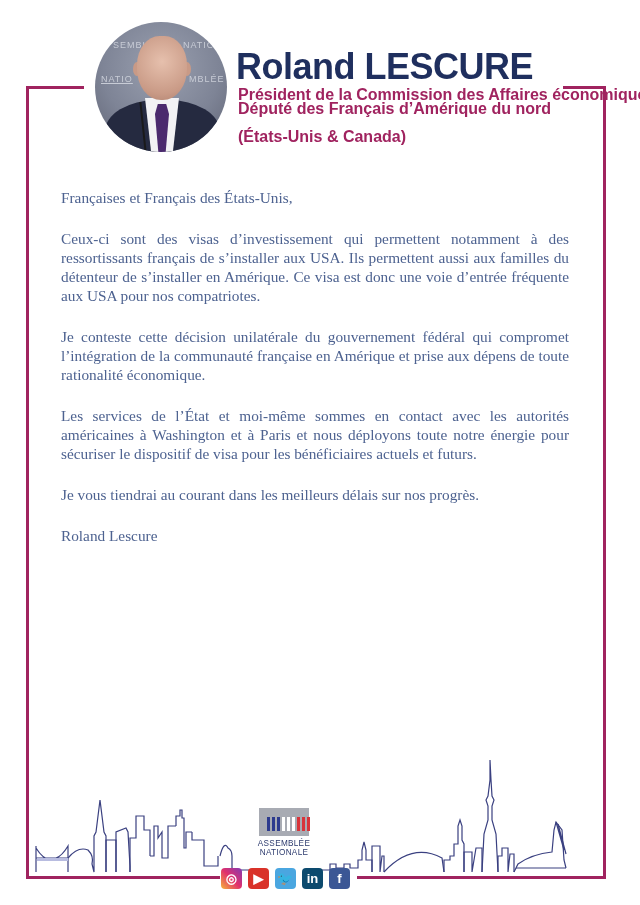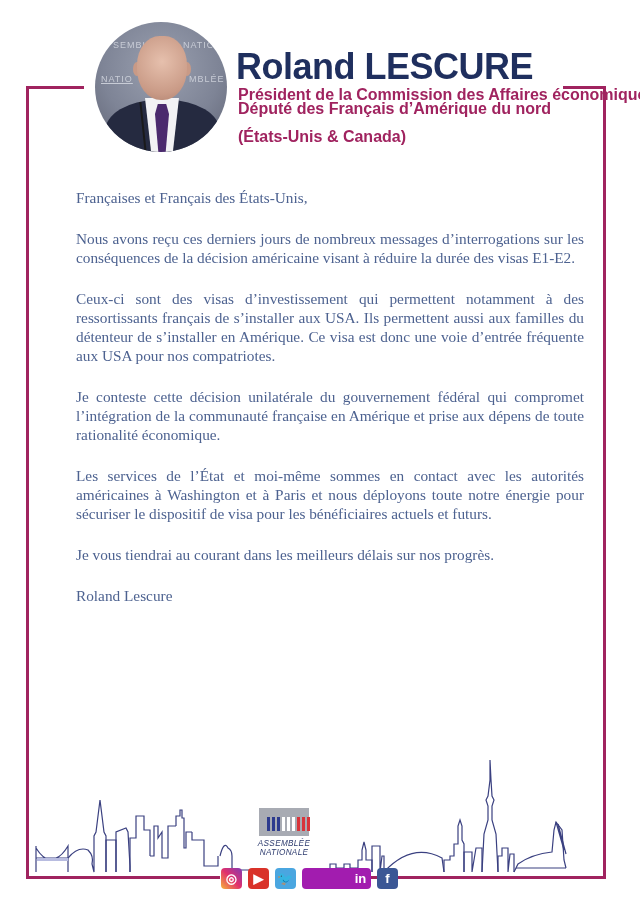--- a/index.html
+++ b/index.html
@@ -22,42 +22,42 @@
   .avatar .suit { position: absolute; left: 10px; top: 78px; width: 115px; height: 70px; border-radius: 45% 45% 0 0; background: #252a40; }
   .avatar .shirt { position: absolute; left: 50px; top: 76px; width: 34px; height: 60px; background: #f2f2f4; clip-path: polygon(0 0,100% 0,80% 100%,20% 100%); }
   .avatar .tie { position: absolute; left: 60px; top: 82px; width: 14px; height: 50px; background: #4b2a6e; clip-path: polygon(20% 0,80% 0,100% 20%,75% 100%,25% 100%,0 20%); }
   .avatar .lanyard { position: absolute; left: 47px; top: 80px; width: 2px; height: 50px; background: #1a1a1a; transform: rotate(-6deg); }
 
   .name { position: absolute; left: 236px; top: 46px; font-family: "Liberation Sans", sans-serif; font-weight: bold;
     font-size: 36px; color: #1f2f5e; letter-spacing: -0.5px; margin: 0; white-space: nowrap; }
   .subtitle { position: absolute; left: 238px; font-family: "Liberation Sans", sans-serif; font-size: 16px; color: #a0235f; white-space: nowrap; margin: 0; font-weight: 600; }
   .sub1 { top: 86px; } .sub2 { top: 100px; } .sub3 { top: 128px; }
 
-  .letter { position: absolute; left: 76px; top: 188px; width: 508px; font-family: "Liberation Serif", serif; font-size: 15.3px;
+  .letter { position: absolute; left: 61px; top: 188px; width: 508px; font-family: "Liberation Serif", serif; font-size: 15.3px;
     line-height: 19px; color: #4d6290; }
   .letter p { margin: 0 0 22px 0; text-align: justify; }
   .letter p.left { text-align: left; }
 
   .skyline { position: absolute; left: 32px; top: 760px; width: 570px; height: 115px; }
 
-  .an-logo { position: absolute; left: 257px; top: 808px; width: 54px; height: 52px; font-style: italic; }
+  .an-logo { position: absolute; left: 257px; top: 808px; width: 54px; height: 52px; }
   .an-logo .roof { position: absolute; left: 2px; top: 0; width: 50px; height: 28px; background: #a8abb3; }
   .an-logo .bars { position: absolute; left: 8px; top: 9px; display: flex; gap: 2px; }
   .an-logo .bar { width: 3px; height: 14px; }
   .an-logo .label { position: absolute; left: 0; width: 54px; text-align: center; font-family: "Liberation Sans", sans-serif;
     font-size: 8.2px; color: #2d3b6e; letter-spacing: 0.3px; line-height: 9px; }
   .an-logo .l1 { top: 31px; } .an-logo .l2 { top: 40px; }
 
   .social { position: absolute; top: 868px; left: 221px; display: flex; gap: 6px; }
   .social .ico { width: 21px; height: 21px; border-radius: 4px; display: flex; align-items: center; justify-content: center;
     font-family: "Liberation Sans", sans-serif; font-weight: bold; color: #ffffff; font-size: 13px; }
   .ico-instagram { background: linear-gradient(45deg, #f6b43a 0%, #e1306c 50%, #833ab4 100%); }
   .ico-youtube { background: #d93229; }
   .ico-twitter { background: #4aa6e0; }
-  .ico-linkedin { background: #a21caf; padding-left: 48px; }
+  .ico-linkedin { background: #0c4a6e; }
   .ico-facebook { background: #3b5795; }
 </style>
 </head>
 <body>
 
 <div>
   <div class="frame-left"></div>
   <div class="frame-right"></div>
   <div class="frame-top-left"></div>
   <div class="frame-top-right"></div>
@@ -79,21 +79,20 @@
   <div class="head"></div>
 </div>
 
 <h1 class="name">Roland LESCURE</h1>
 <p class="subtitle sub1">Président de la Commission des Affaires économiques</p>
 <p class="subtitle sub2">Député des Français d’Amérique du nord</p>
 <p class="subtitle sub3">(États-Unis &amp; Canada)</p>
 
 <div class="letter">
   <p class="left">Françaises et Français des États-Unis,</p>
-  <p>Nous avons reçu ces derniers jours de nombreux messages d’interrogations sur les conséquences de la décision américaine visant à réduire la durée des visas E1-E2.</p>
   <p>Ceux-ci sont des visas d’investissement qui permettent notamment à des ressortissants français de s’installer aux USA. Ils permettent aussi aux familles du détenteur de s’installer en Amérique. Ce visa est donc une voie d’entrée fréquente aux USA pour nos compatriotes.</p>
   <p>Je conteste cette décision unilatérale du gouvernement fédéral qui compromet l’intégration de la communauté française en Amérique et prise aux dépens de toute rationalité économique.</p>
   <p>Les services de l’État et moi-même sommes en contact avec les autorités américaines à Washington et à Paris et nous déployons toute notre énergie pour sécuriser le dispositif de visa pour les bénéficiaires actuels et futurs.</p>
   <p class="left">Je vous tiendrai au courant dans les meilleurs délais sur nos progrès.</p>
   <p class="left">Roland Lescure</p>
 </div>
 
 <svg class="skyline" viewBox="0 0 570 115" xmlns="http://www.w3.org/2000/svg">
   <g fill="none" stroke="#3a4080" stroke-width="1.2">
 

